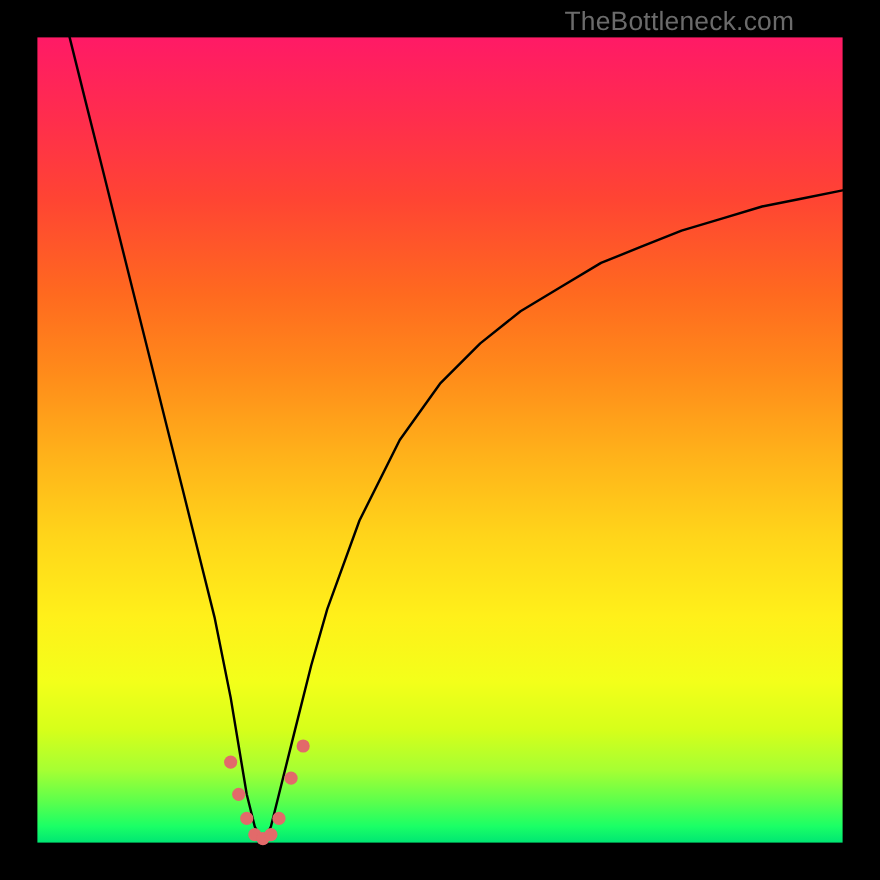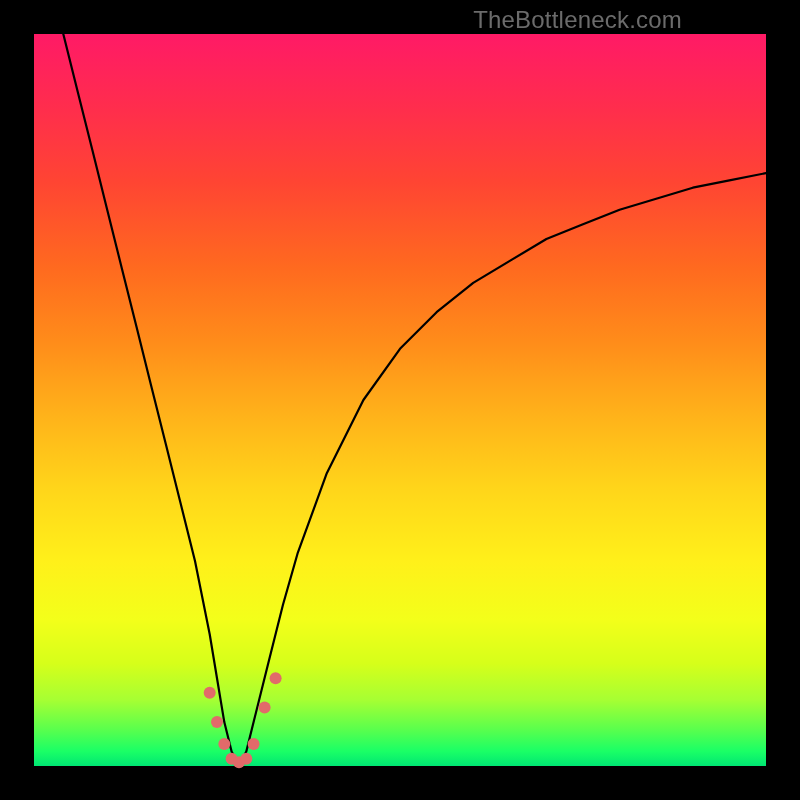--- a/index.html
+++ b/index.html
@@ -11,20 +11,21 @@
     overflow: hidden;
     font-family: Arial, Helvetica, sans-serif;
   }
   .frame {
     position: absolute;
     left: 0;
     top: 0;
     width: 692px;
     height: 800px;
     background: #000;
+    padding-left: 40px;
   }
   .plot {
     position: absolute;
     left: 34px;
     top: 34px;
     width: 732px;
     height: 732px;
     
     background: linear-gradient(to bottom,
       #ff1a66 0%,

